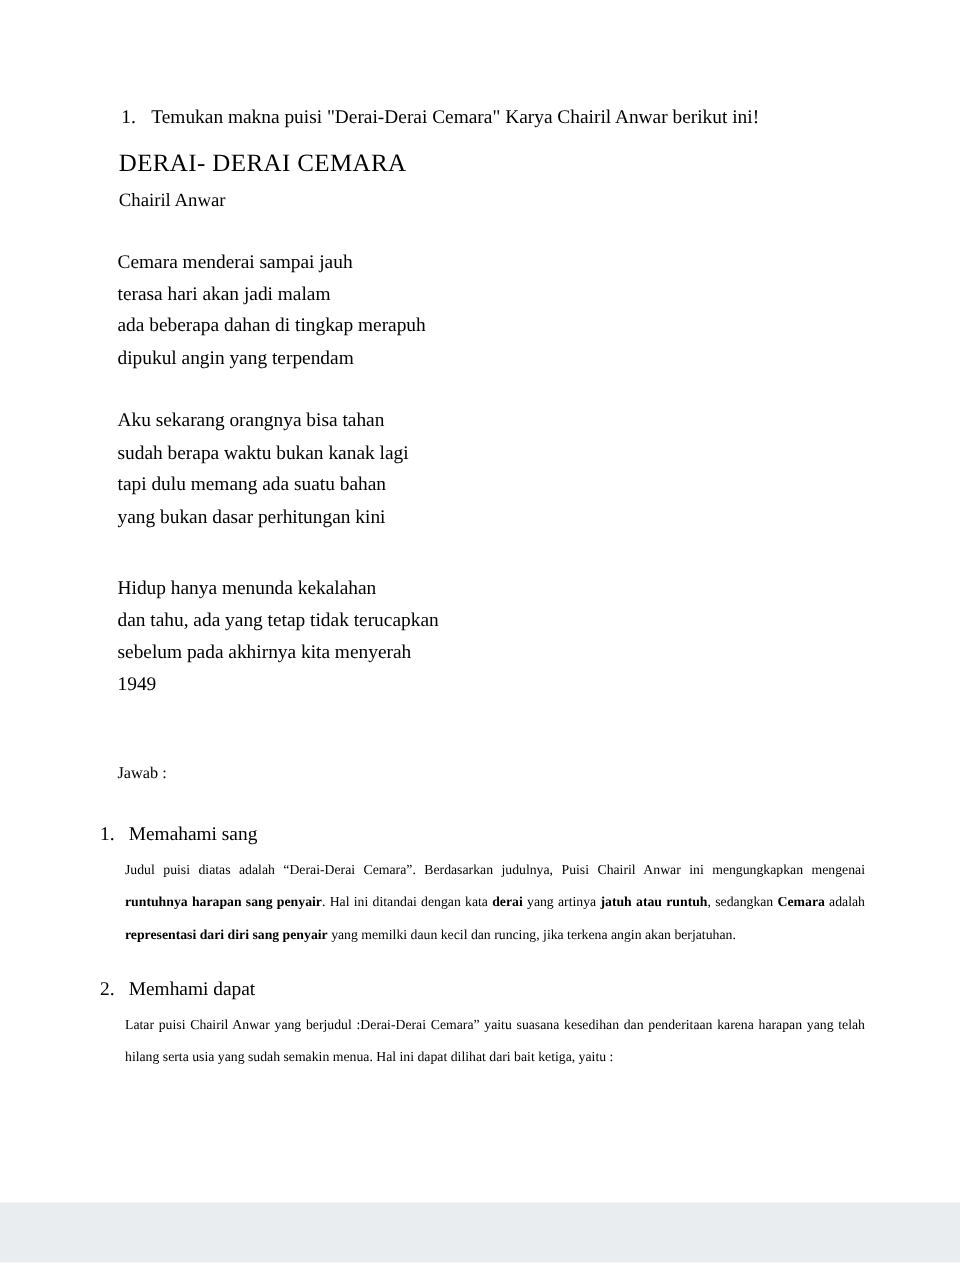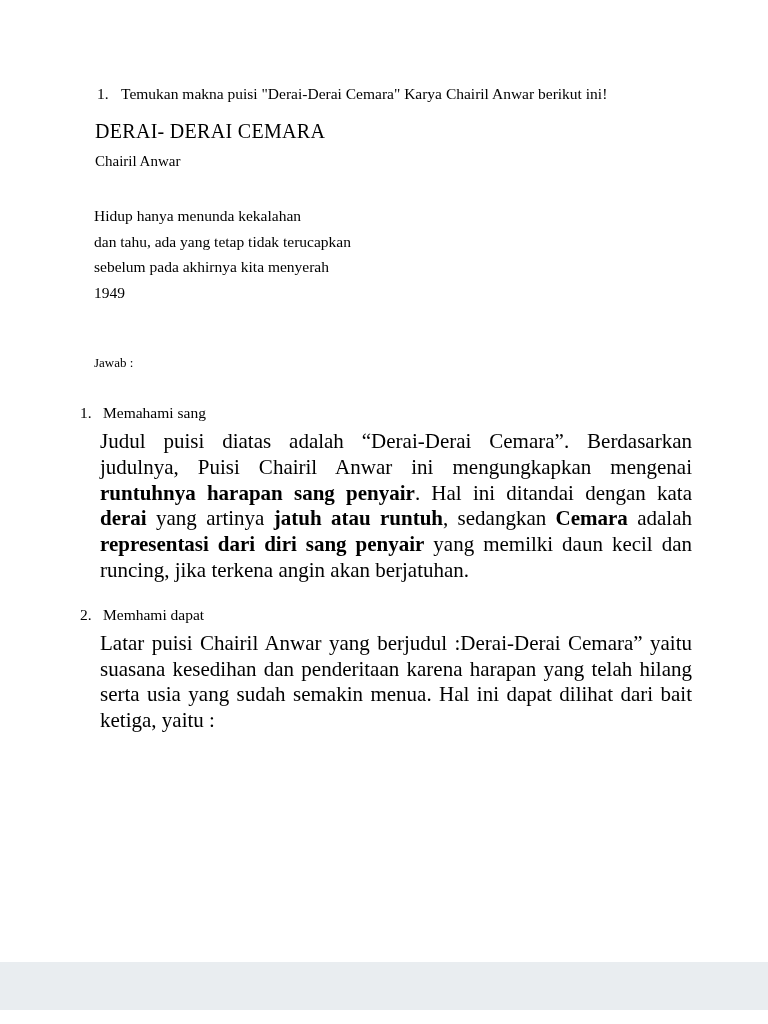--- a/index.html
+++ b/index.html
@@ -67,42 +67,54 @@
     margin-left: 80px;
     font-size: 15.5px;
     line-height: 20px;
   }
   .answer-heading-1 { margin-top: 30px; }
   .answer-heading-2 { margin-top: 21px; }
   .answer-num { width: 23px; flex: 0 0 auto; }
 
   .answer-body {
     margin: 6px 76px 0 100px;
-    font-size: 21px;
+    font-size: 11px;
     line-height: 25.8px;
     text-align: justify;
   }
   .answer-body .b { font-weight: bold; }
 </style>
 </head>
 <body>
 
 <div class="viewer">
 
   <div class="page page1">
 
     <div class="question-line">
       <span class="q-num">1.</span>
       <span>Temukan makna puisi "Derai-Derai Cemara" Karya Chairil Anwar  berikut ini!</span>
     </div>
 
     <div class="poem-title">DERAI- DERAI CEMARA</div>
     <div class="poem-author">Chairil Anwar</div>
 
+    <div class="stanza stanza-1">
+      <div class="poem-line">Cemara menderai sampai jauh</div>
+      <div class="poem-line">terasa hari akan jadi malam</div>
+      <div class="poem-line">ada beberapa dahan di tingkap merapuh</div>
+      <div class="poem-line">dipukul angin yang terpendam</div>
+    </div>
 
+    <div class="stanza stanza-2">
+      <div class="poem-line"> Aku sekarang orangnya bisa tahan</div>
+      <div class="poem-line">sudah berapa waktu bukan kanak lagi</div>
+      <div class="poem-line">tapi dulu memang ada suatu bahan</div>
+      <div class="poem-line">yang bukan dasar perhitungan kini</div>
+    </div>
 
     <div class="stanza stanza-3">
       <div class="poem-line">Hidup hanya menunda kekalahan</div>
       <div class="poem-line">dan tahu, ada yang tetap tidak terucapkan</div>
       <div class="poem-line">sebelum pada akhirnya kita menyerah</div>
       <div class="poem-line"> 1949</div>
     </div>
 
     <div class="jawab">Jawab :</div>
 

